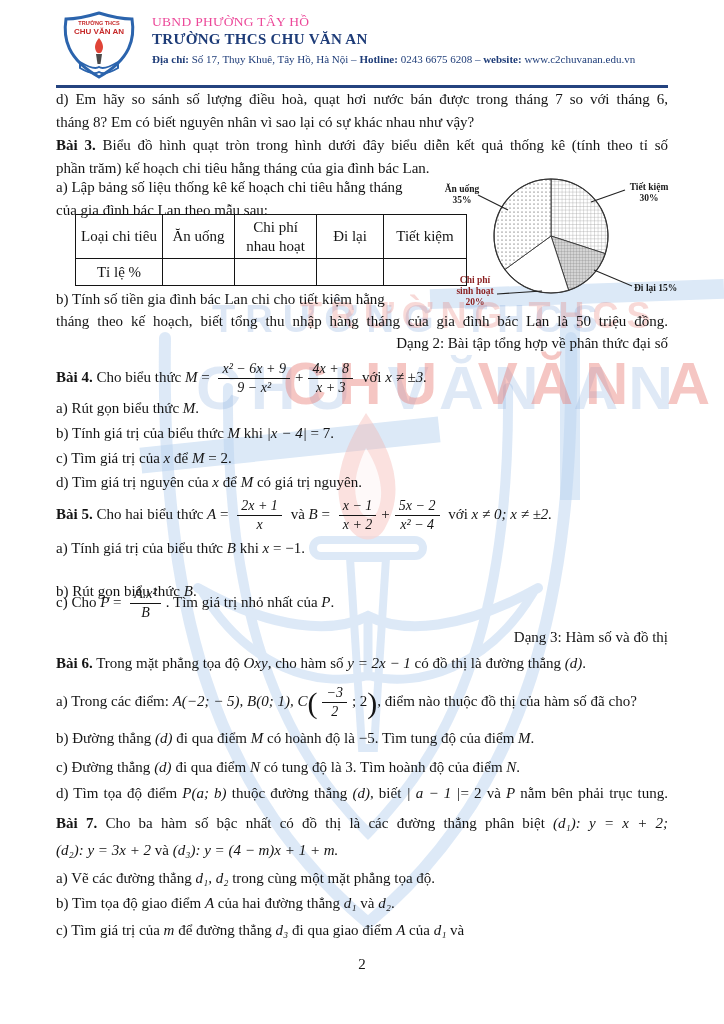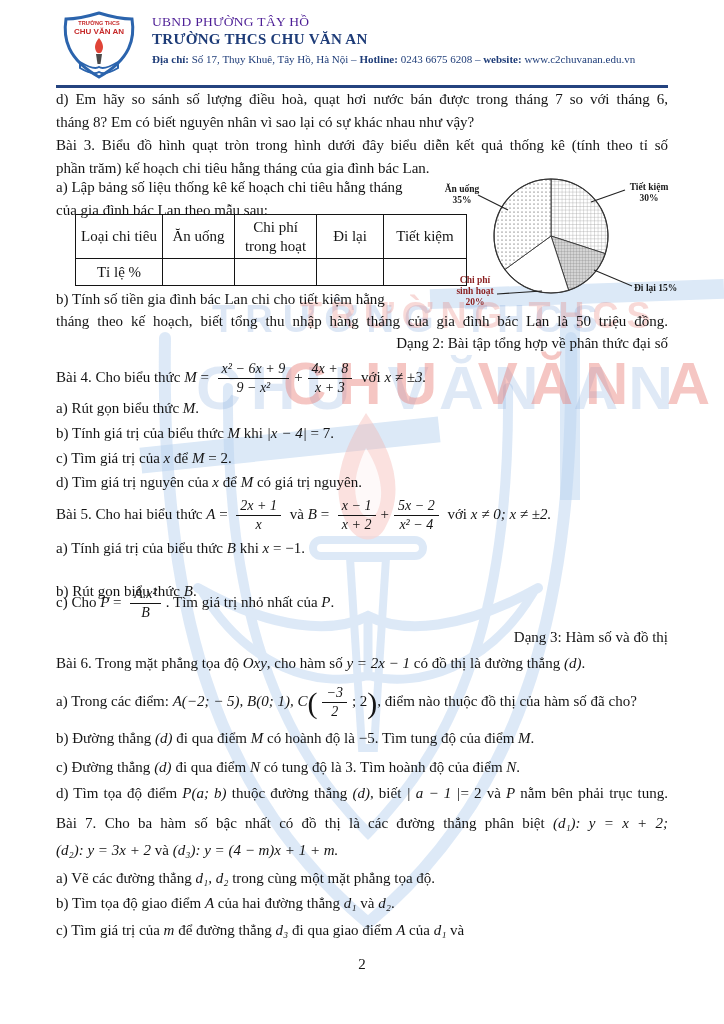--- a/index.html
+++ b/index.html
@@ -8,30 +8,30 @@
   .abs{position:absolute;}
   #wm{position:absolute;inset:0;z-index:0;pointer-events:none;}
   #content{position:absolute;inset:0;z-index:1;}
   .band{position:absolute;background:#dce9f7;}
   .wmtxt{position:absolute;font-family:"Liberation Sans","DejaVu Sans",sans-serif;font-weight:bold;white-space:nowrap;}
   .wm-blue-s{left:212px;top:298px;font-size:38px;letter-spacing:10px;color:rgba(141,176,223,.30);}
   .wm-red-s{left:300px;top:295px;font-size:36px;letter-spacing:8px;color:rgba(231,118,111,.28);}
   .wm-blue-b{left:196px;top:352px;font-size:62px;letter-spacing:10px;color:rgba(141,176,223,.28);}
   .wm-red-b{left:283px;top:349px;font-size:60px;letter-spacing:12px;color:rgba(231,118,111,.42);}
   
-  #hdr-org{left:152px;top:14px;font-size:13.5px;color:#4c1d95;letter-spacing:.3px;}
+  #hdr-org{left:152px;top:14px;font-size:13.5px;color:#ec4899;letter-spacing:.3px;}
   #hdr-school{left:152px;top:31px;font-size:15px;font-weight:bold;color:#1e3c78;letter-spacing:.3px;}
   #hdr-contact{left:152px;top:53px;font-size:11px;color:#1e3c78;white-space:nowrap;}
   #hdr-rule{left:56px;top:85px;width:612px;height:0;border-top:3px solid #24437f;}
   .bb{font-weight:bold;}
   
   .line{position:absolute;left:56px;width:612px;height:23px;line-height:23px;font-size:15px;white-space:nowrap;}
   .jl{white-space:normal;text-align:justify;text-align-last:justify;overflow:hidden;}
   .ctr{text-align:right;white-space:normal;font-weight:normal;}
-  .b{font-weight:normal;}
+  .b{font-weight:bold;}
   .i{font-style:italic;}
   
   .frow{position:absolute;left:56px;white-space:nowrap;font-size:15px;}
   .frac{display:inline-flex;flex-direction:column;align-items:center;vertical-align:middle;
         font-style:italic;font-size:14px;line-height:1.15;margin:0 5px;}
   .frac .fn{padding:0 4px 1px;border-bottom:1.2px solid #141414;}
   .frac .fd{padding-top:1px;}
   .bigp{font-size:30px;font-weight:400;vertical-align:middle;line-height:1;font-style:normal;}
   
   #tbl{position:absolute;left:75px;top:214px;border-collapse:collapse;table-layout:fixed;width:356px;font-size:15px;}
@@ -93,21 +93,21 @@
     <div class="line jl" style="top:134px;"><span class="b">Bài 3.</span><span> Biểu đồ hình quạt tròn trong hình dưới đây biểu diễn kết quả thống kê (tính theo tỉ số</span></div>
     <div class="line" style="top:176px;width:auto;">a) Lập bảng số liệu thống kê kế hoạch chi tiêu hằng tháng</div>
     <div class="line" style="top:157px;">phần trăm) kế hoạch chi tiêu hằng tháng của gia đình bác Lan.</div>
     <div class="line" style="top:199px;width:auto;">của gia đình bác Lan theo mẫu sau:</div>
 
     <table id="tbl">
       <tbody>
           <tr class="hr">
         <td style="width:80px;">Loại chi tiêu</td>
         <td style="width:65px;">Ăn uống</td>
-        <td style="width:75px;">Chi phí trong hoạt</td>
+        <td style="width:75px;">Chi phí nhau hoạt</td>
         <td style="width:60px;">Đi lại</td>
         <td style="width:76px;">Tiết kiệm</td>
       </tr>
       <tr class="dr">
         <td>Tỉ lệ %</td>
         <td></td>
         <td></td>
         <td></td>
         <td></td>
       </tr>

